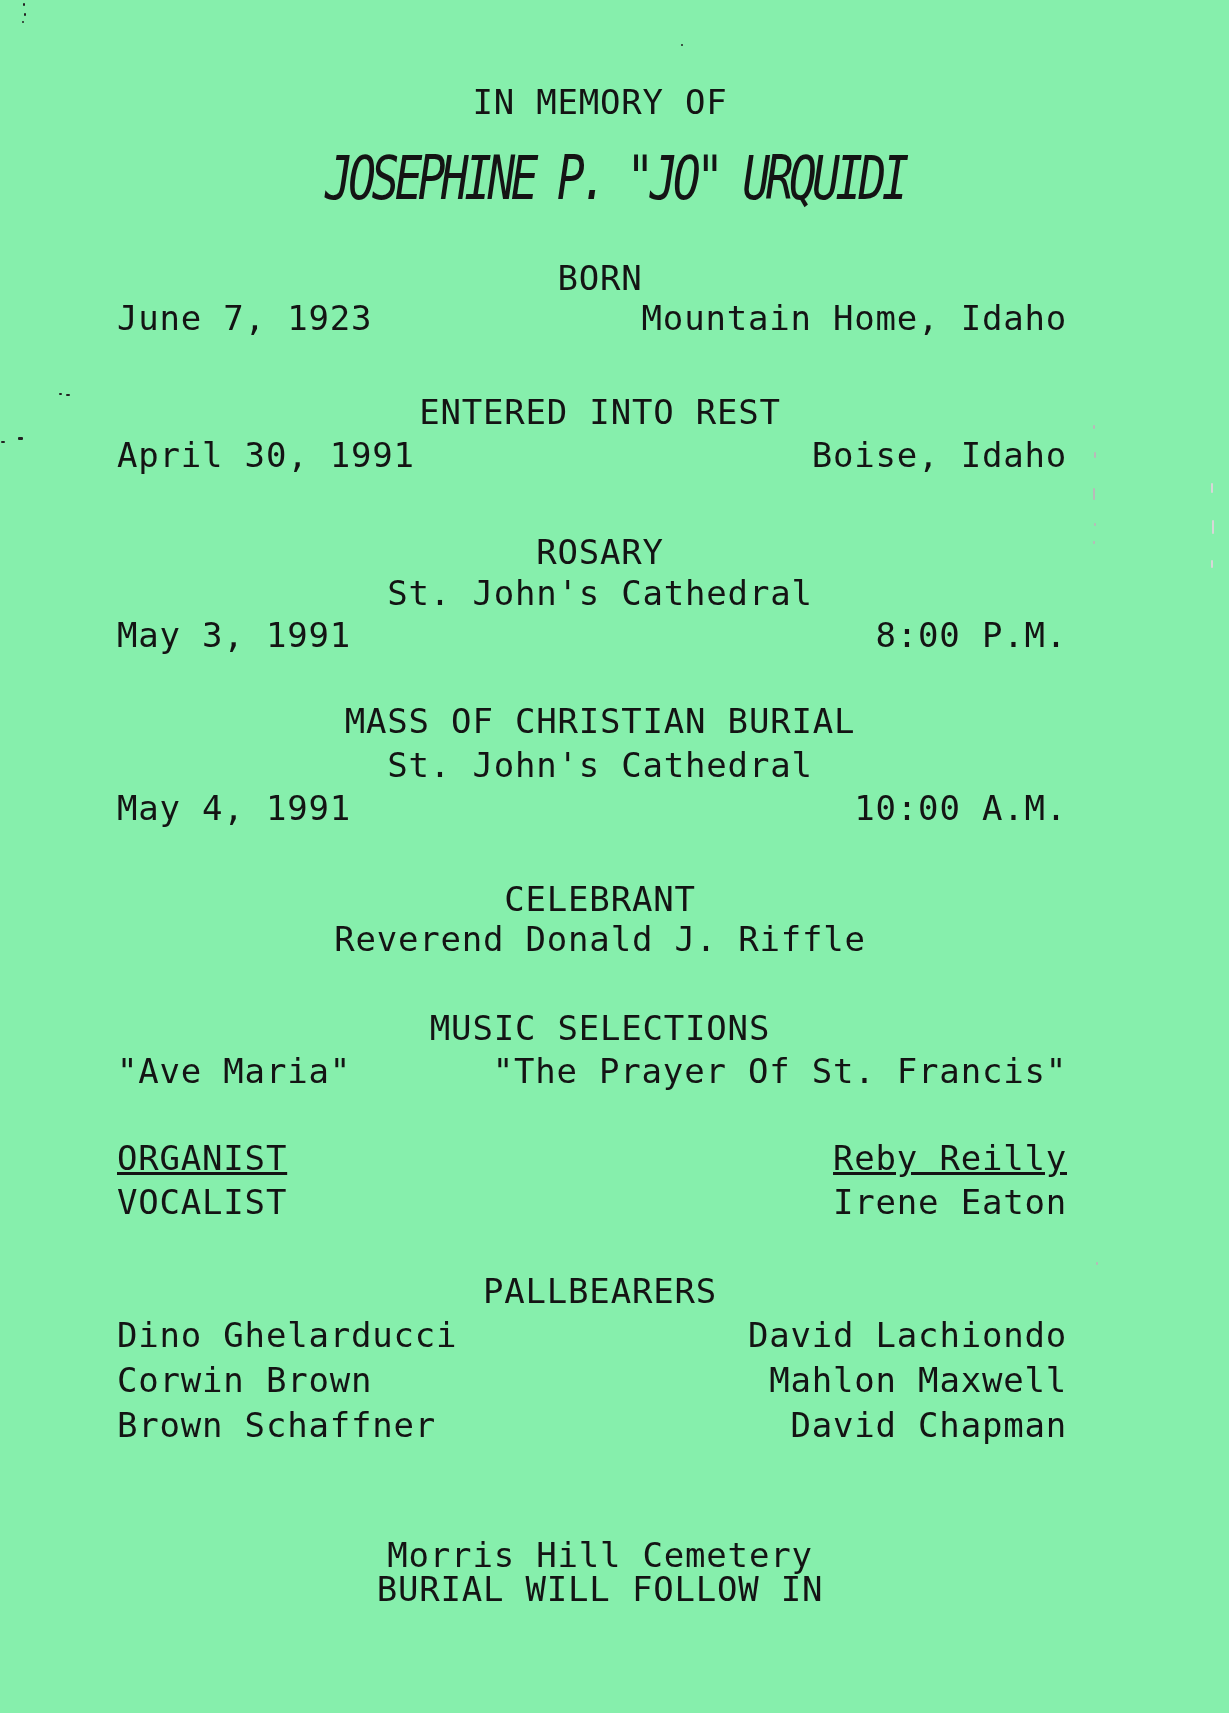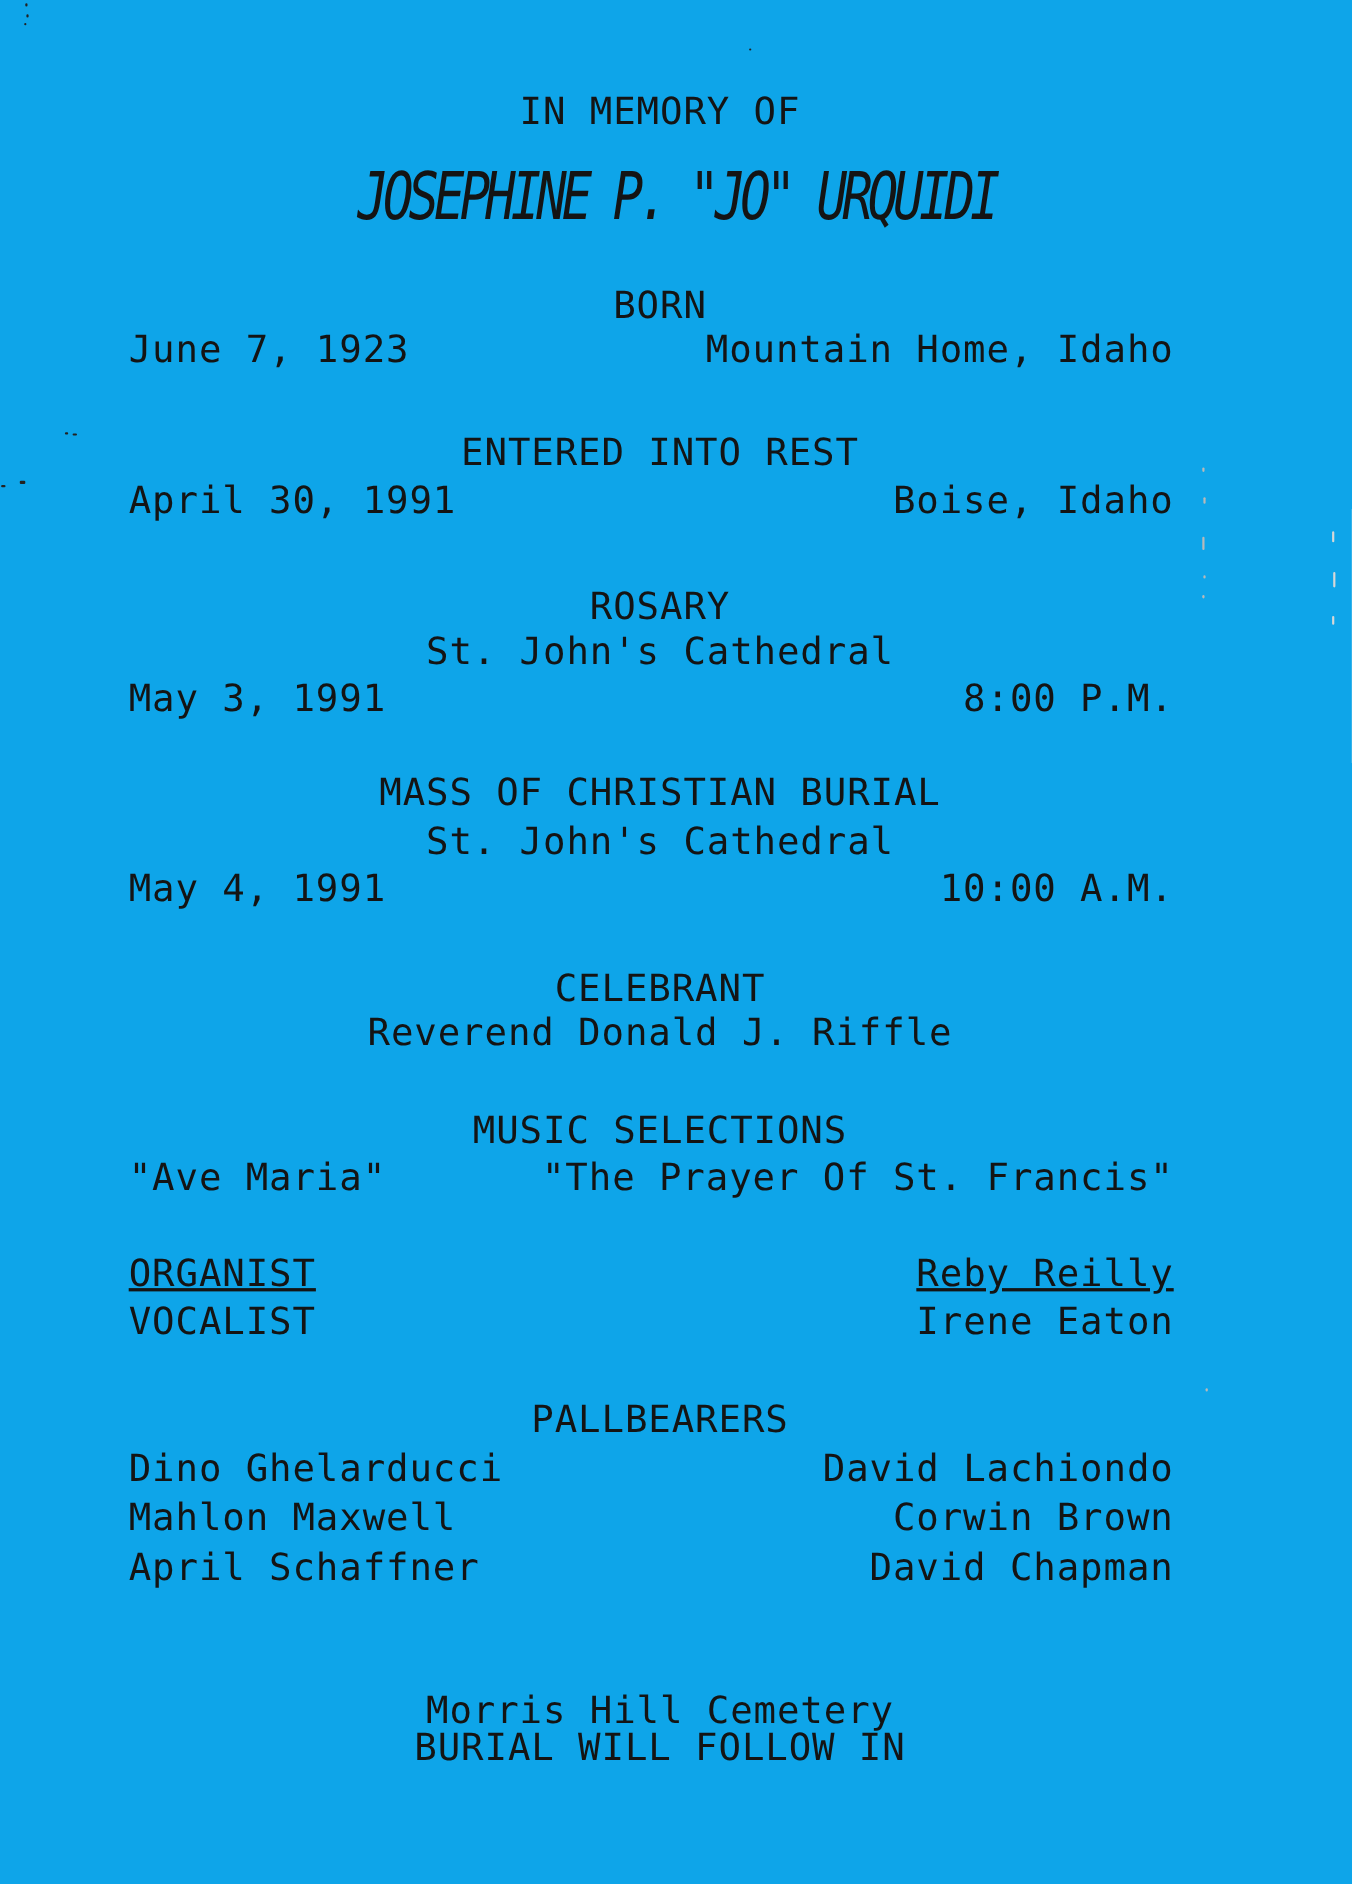--- a/index.html
+++ b/index.html
@@ -1,19 +1,19 @@
 <!DOCTYPE html>
 <html><head>
 <meta charset="utf-8">
 <style>
   html,body{margin:0;padding:0;background:#e8e8e8;}
   .page{
     position:relative;
     width:1229px;height:1713px;
-    background:#0ea5e9;
+    background:#86efac;
     overflow:hidden;
     font-family:"DejaVu Sans Mono","Liberation Mono",monospace;
     color:#141414;
   }
   .line{
     position:absolute;
     white-space:pre;
     font-size:34px;
     line-height:1;
     letter-spacing:0.8px;
@@ -59,22 +59,22 @@
       <div class="line heading" style="top: 748px;">St. John's Cathedral</div>
       <div class="line row" style="top: 791px; align-items: flex-end;"><span>May 4, 1991</span><span>10:00 A.M.</span></div>
       <div class="line heading" style="top: 882px; text-align: center;">CELEBRANT</div>
       <div class="line heading" style="top: 922px;">Reverend Donald J. Riffle</div>
       <div class="line heading" style="top: 1011px;">MUSIC SELECTIONS</div>
       <div class="line row" style="top: 1054px;"><span>"Ave Maria"</span><span>"The Prayer Of St. Francis"</span></div>
       <div class="line row" style="top: 1141px; text-decoration: underline;"><span>ORGANIST</span><span>Reby Reilly</span></div>
       <div class="line row" style="top: 1185px;"><span>VOCALIST</span><span>Irene Eaton</span></div>
       <div class="line heading" style="top: 1274px;">PALLBEARERS</div>
       <div class="line row" style="top: 1318px; gap: 16px;"><span>Dino Ghelarducci</span><span>David Lachiondo</span></div>
-      <div class="line row" style="top: 1363px;"><span>Mahlon Maxwell</span><span>Corwin Brown</span></div>
-      <div class="line row" style="top: 1408px;"><span>April Schaffner</span><span>David Chapman</span></div>
+      <div class="line row" style="top: 1363px;"><span>Corwin Brown</span><span>Mahlon Maxwell</span></div>
+      <div class="line row" style="top: 1408px;"><span>Brown Schaffner</span><span>David Chapman</span></div>
       <div class="line heading" style="top: 1572px;">BURIAL WILL FOLLOW IN</div>
       <div class="line heading" style="top: 1538px;">Morris Hill Cemetery</div>
     </div>
 
   <div class="speck" style="left:23px;top:3px;width:2px;height:3px"></div>
   <div class="speck" style="left:24px;top:13px;width:2px;height:3px"></div>
   <div class="speck" style="left:22px;top:21px;width:2px;height:2px"></div>
   <div class="speck" style="left:681px;top:44px;width:2px;height:2px"></div>
   <div class="speck" style="left:59px;top:393px;width:3px;height:2px"></div>
   <div class="speck" style="left:66px;top:394px;width:4px;height:2px"></div>

